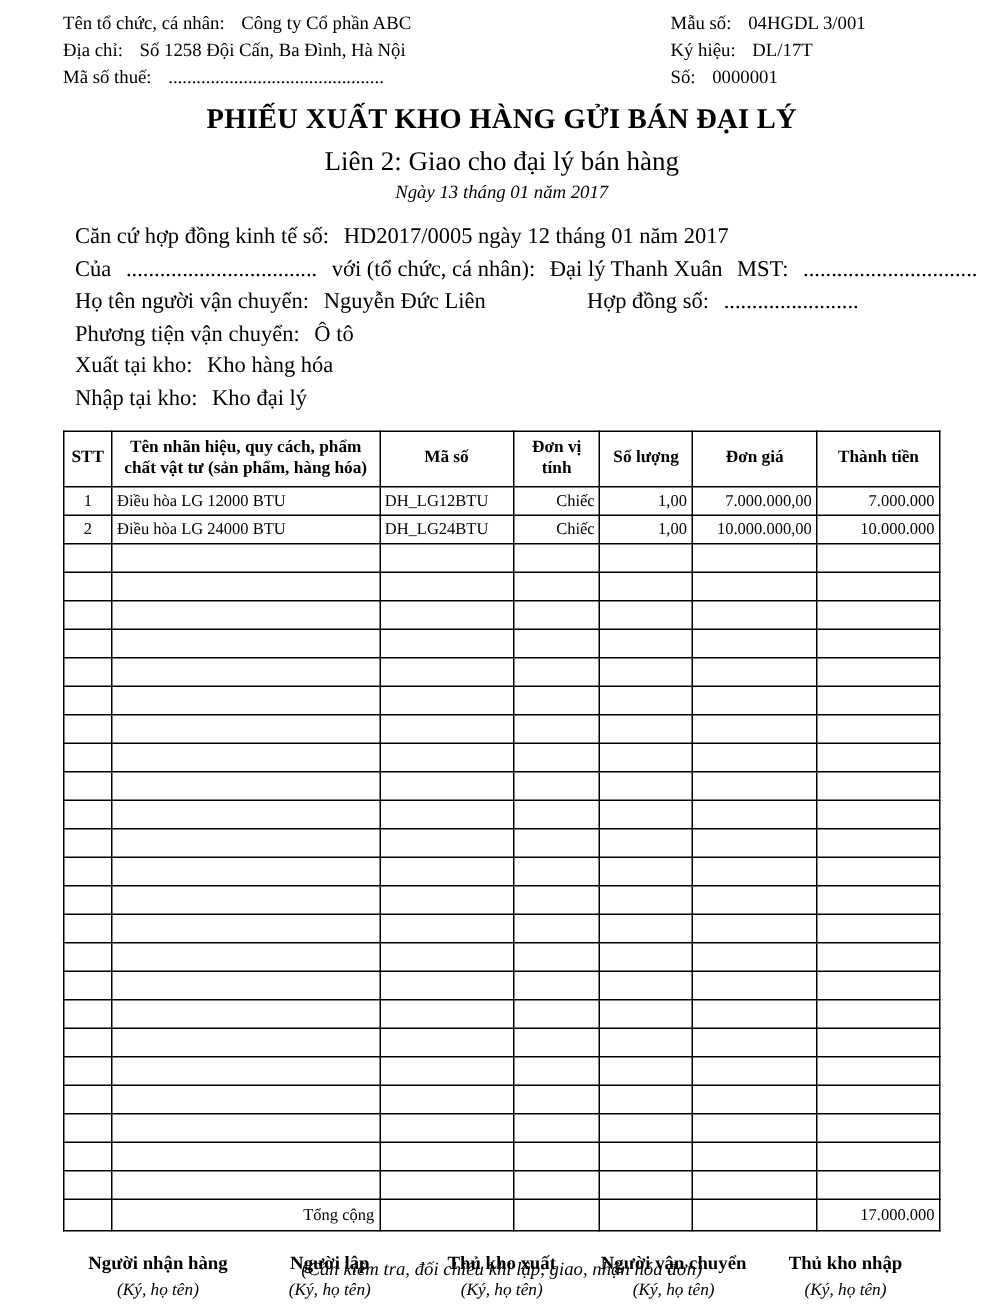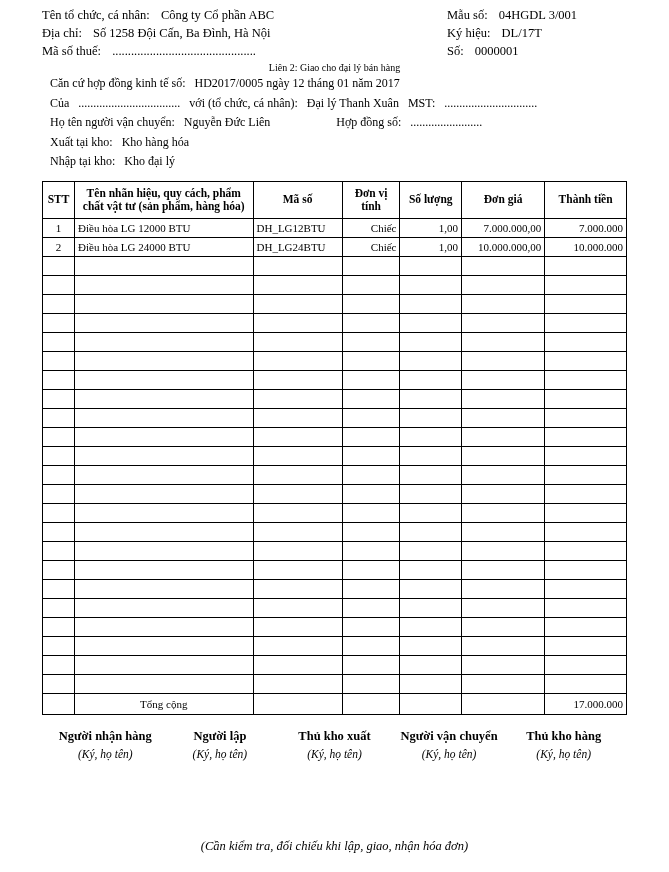--- a/index.html
+++ b/index.html
@@ -56,33 +56,33 @@
   .title {
     text-align: center;
     font-size: 19px;
     font-weight: bold;
     margin-top: 10px;
     margin-bottom: 6px;
     letter-spacing: 0.2px;
   }
   .subtitle {
     text-align: center;
-    font-size: 10px;
+    font-size: 18px;
     margin-bottom: 3px;
   }
   .datetext {
     text-align: center;
     font-size: 12.5px;
     font-style: italic;
     margin-bottom: 14px;
   }
 
   
   .info {
-    font-size: 12px;
+    font-size: 15px;
     margin-left: 8px;
   }
   .info-line {
     margin-bottom: 4.5px;
     white-space: nowrap;
   }
   .info-line .v { margin-left: 6px; }
   .spacer-r { display:inline-block; width: 60px; }
 
   
@@ -110,21 +110,21 @@
   td.c-unit { width: 58px; text-align: right; }
   td.c-qty  { width: 62px; text-align: right; }
   td.c-price{ width: 80px; text-align: right; }
   td.c-total{ width: 82px; text-align: right; }
   tbody tr { height: 16px; }
   tbody td { height: 16px; }
   .sum-row td {
     font-weight: normal;
     height: 18px;
   }
-  .sum-label { text-align: center; font-weight: normal; padding-left: 4px; margin-top: 36px; }
+  .sum-label { text-align: right; font-weight: normal; padding-left: 4px; margin-top: 36px; }
   .sum-value { text-align: right; font-weight: normal; }
 
   
   .signs {
     display: flex;
     justify-content: space-between;
     margin-top: 14px;
     padding: 0 6px;
     font-size: 12.5px;
   }
@@ -183,21 +183,23 @@
       <div class="hdr-left">
         <span class="lbl">Mã số thuế:</span>
         <span class="val dotline">..............................................</span>
       </div>
       <div class="hdr-right">
         <span class="lbl">Số:</span>
         <span class="val bold">0000001</span>
       </div>
     </div>
 
+    <div class="title">PHIẾU XUẤT KHO HÀNG GỬI BÁN ĐẠI LÝ</div>
     <div class="subtitle">Liên 2: Giao cho đại lý bán hàng</div>
+    <div class="datetext">Ngày 13 tháng 01 năm 2017</div>
 
     <div class="info">
 
       <div class="info-line">
         <span>Căn cứ hợp đồng kinh tế số:</span>
         <span class="v">HD2017/0005  ngày 12 tháng 01 năm 2017</span>
       </div>
 
       <div class="info-line">
         <span>Của</span>
@@ -209,20 +211,24 @@
       </div>
 
       <div class="info-line">
         <span>Họ tên người vận chuyển:</span>
         <span class="v">Nguyễn Đức Liên</span>
         <span class="spacer-r"></span>
         <span>Hợp đồng số:</span>
         <span class="v dotline">........................</span>
       </div>
 
+      <div class="info-line">
+        <span>Phương tiện vận chuyển:</span>
+        <span class="v">Ô tô</span>
+      </div>
 
       <div class="info-line">
         <span>Xuất tại kho:</span>
         <span class="v">Kho hàng hóa</span>
       </div>
 
       <div class="info-line">
         <span>Nhập tại kho:</span>
         <span class="v">Kho đại lý</span>
       </div>
@@ -492,21 +498,21 @@
         </div>
         <div class="sign-col">
           <div class="sign-title">Thủ kho xuất</div>
           <div class="sign-sub">(Ký, họ tên)</div>
         </div>
         <div class="sign-col">
           <div class="sign-title">Người vận chuyển</div>
           <div class="sign-sub">(Ký, họ tên)</div>
         </div>
         <div class="sign-col">
-          <div class="sign-title">Thủ kho hàng</div>
+          <div class="sign-title">Thủ kho nhập</div>
           <div class="sign-sub">(Ký, họ tên)</div>
         </div>
       </div>
 
   </div>
 
   <div class="footnote">(Cần kiểm tra, đối chiếu khi lập, giao, nhận hóa đơn)</div>
 </div>
 
 </body></html>

